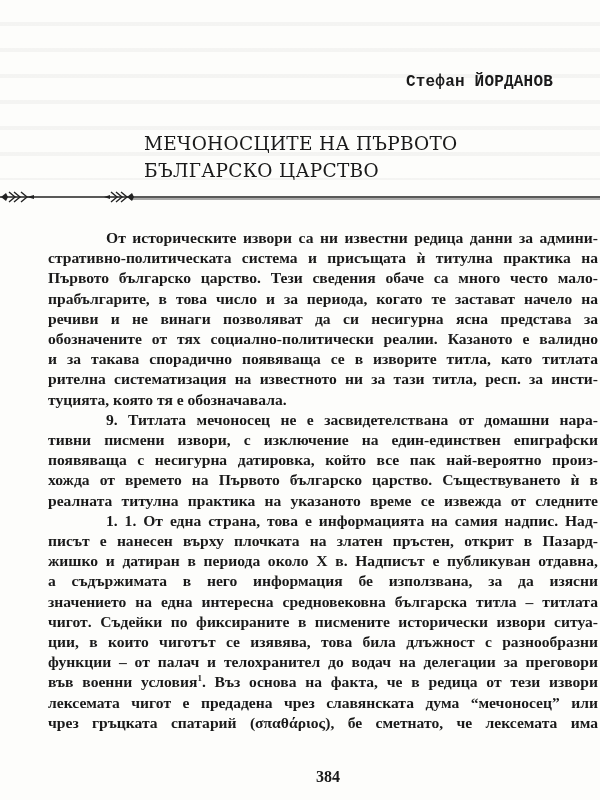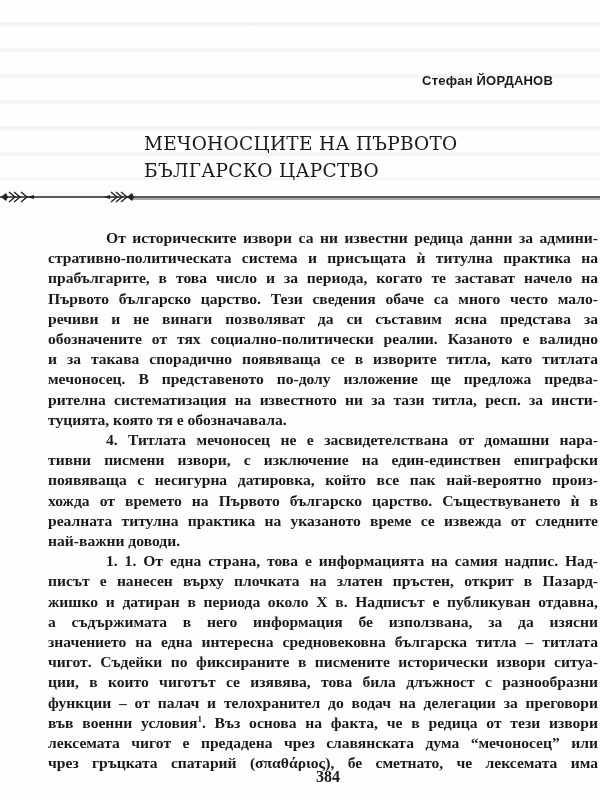--- a/index.html
+++ b/index.html
@@ -11,22 +11,22 @@
     position: relative;
   }
   .ghost {
     position: absolute; left: 0; top: 0; width: 600px; height: 180px;
     background:
       repeating-linear-gradient(180deg, transparent 0 22px, rgba(0,0,0,0.035) 22px 26px);
     pointer-events: none;
   }
   .author {
     position: absolute; top: 73px; right: 47px;
-    font-family: Liberation Sans, sans-serif;
-    font-weight: bold; font-size: 13px; letter-spacing: 0.2px;
+    font-family: Liberation Mono, monospace;
+    font-weight: bold; font-size: 16px; letter-spacing: 0.2px;
   }
   .title {
     position: absolute; left: 144px; top: 130px;
     font-family: "DejaVu Serif", serif;
     font-weight: normal; font-size: 18.5px; line-height: 27px;
     letter-spacing: 0.3px;
   }
   .rule {
     position: absolute; left: 0; top: 190px; width: 600px; height: 14px;
   }
@@ -73,36 +73,34 @@
     <path d="M104 7 L110 5 L110 9 Z" stroke="none"></path>
     <path d="M111 2 L117 7 L111 12 M116 2 L122 7 L116 12 M121 2 L127 7 L121 12" fill="none" stroke-width="1.4"></path>
     <path d="M127 7 L132 3 L134 7 L132 11 Z" stroke="none"></path>
   </g>
 </svg>
 
 <div class="body">
   <div>
     <span class="line indent">От историческите извори са ни известни редица данни за админи-</span>
     <span class="line">стративно-политическата система и присъщата ѝ титулна практика на</span>
+    <span class="line">Първото българско царство. Тези сведения обаче са много често мало-</span>
     <span class="line">прабългарите, в това число и за периода, когато те застават начело на</span>
-    <span class="line">Първото българско царство. Тези сведения обаче са много често мало-</span>
-    <span class="line">речиви и не винаги позволяват да си съставим ясна представа за</span>
+    <span class="line">речиви и не винаги позволяват да си несигурна ясна представа за</span>
     <span class="line">обозначените от тях социално-политически реалии. Казаното е валидно</span>
     <span class="line">и за такава спорадично появяваща се в изворите титла, като титлата</span>
-    <span class="line">мечоносец. В представеното по-долу изложение ще предложа предва-</span>
     <span class="line">рителна систематизация на известното ни за тази титла, респ. за инсти-</span>
     <span class="line last">туцията, която тя е обозначавала.</span>
   </div>
   <div>
-    <span class="line indent">4. Титлата мечоносец не е засвидетелствана от домашни нара-</span>
+    <span class="line indent">9. Титлата мечоносец не е засвидетелствана от домашни нара-</span>
     <span class="line">тивни писмени извори, с изключение на един-единствен епиграфски</span>
     <span class="line">появяваща с несигурна датировка, който все пак най-вероятно произ-</span>
     <span class="line">хожда от времето на Първото българско царство. Съществуването ѝ в</span>
     <span class="line">реалната титулна практика на указаното време се извежда от следните</span>
-    <span class="line last">най-важни доводи.</span>
   </div>
   <div>
     <span class="line indent">1. 1. От една страна, това е информацията на самия надпис. Над-</span>
     <span class="line">писът е нанесен върху плочката на златен пръстен, открит в Пазард-</span>
     <span class="line">жишко и датиран в периода около X в. Надписът е публикуван отдавна,</span>
     <span class="line">а съдържимата в него информация бе използвана, за да изясни</span>
     <span class="line">значението на една интересна средновековна българска титла – титлата</span>
     <span class="line"><span class="b">чигот</span><span>. Съдейки по фиксираните в писмените исторически извори ситуа-</span></span>
     <span class="line">ции, в които чиготът се изявява, това била длъжност с разнообразни</span>
     <span class="line">функции – от палач и телохранител до водач на делегации за преговори</span>

